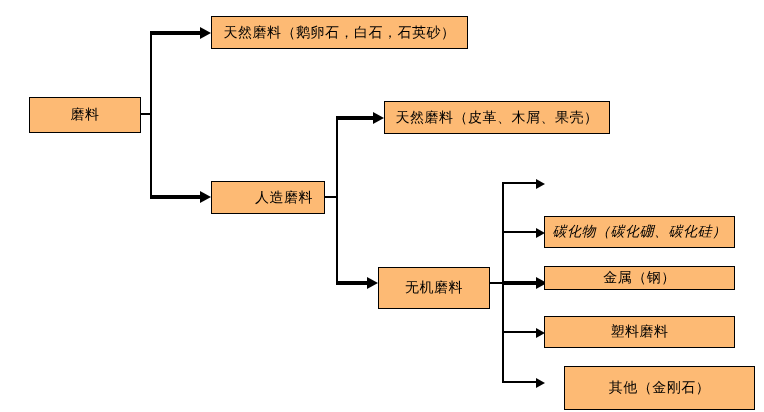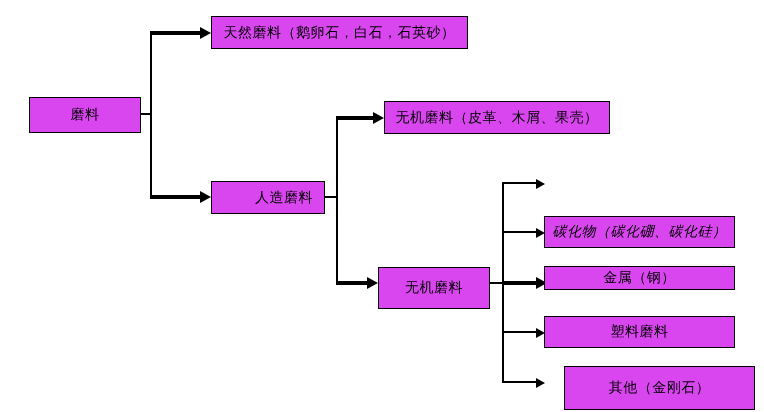--- a/index.html
+++ b/index.html
@@ -15,21 +15,21 @@
     position: relative;
     width: 764px;
     height: 412px;
     background: #ffffff;
     overflow: hidden;
   }
   
   .node {
     position: absolute;
     box-sizing: border-box;
-    background: #d946ef;
+    background: #fdba74;
     border: 1.4px solid #000000;
     display: flex;
     align-items: center;
     justify-content: center;
     color: #000000;
     font-size: 14px;
     line-height: 1;
     letter-spacing: 0.5px;
     white-space: nowrap;
     font-family: "Liberation Serif", "DejaVu Serif", serif;
@@ -121,21 +121,21 @@
 
   <div class="node" style="left:211px; top:16px; width:257px; height:33px;">
     <span class="node-label">天然磨料（鹅卵石，白石，石英砂）</span>
   </div>
 
   <div class="node" style="left:211px; top:181px; width:114px; height:33px;padding-left:32px;">
     <span class="node-label">人造磨料</span>
   </div>
 
   <div class="node" style="left:384px; top:101px; width:226px; height:33px;">
-    <span class="node-label">无机磨料（皮革、木屑、果壳）</span>
+    <span class="node-label">天然磨料（皮革、木屑、果壳）</span>
   </div>
 
   <div class="node" style="left:378px; top:267px; width:112px; height:42px;">
     <span class="node-label">无机磨料</span>
   </div>
 
 
   <div class="node" style="left:544px; top:216px; width:191px; height:32px;font-style:italic;">
     <span class="node-label">碳化物（碳化硼、碳化硅）</span>
   </div>

